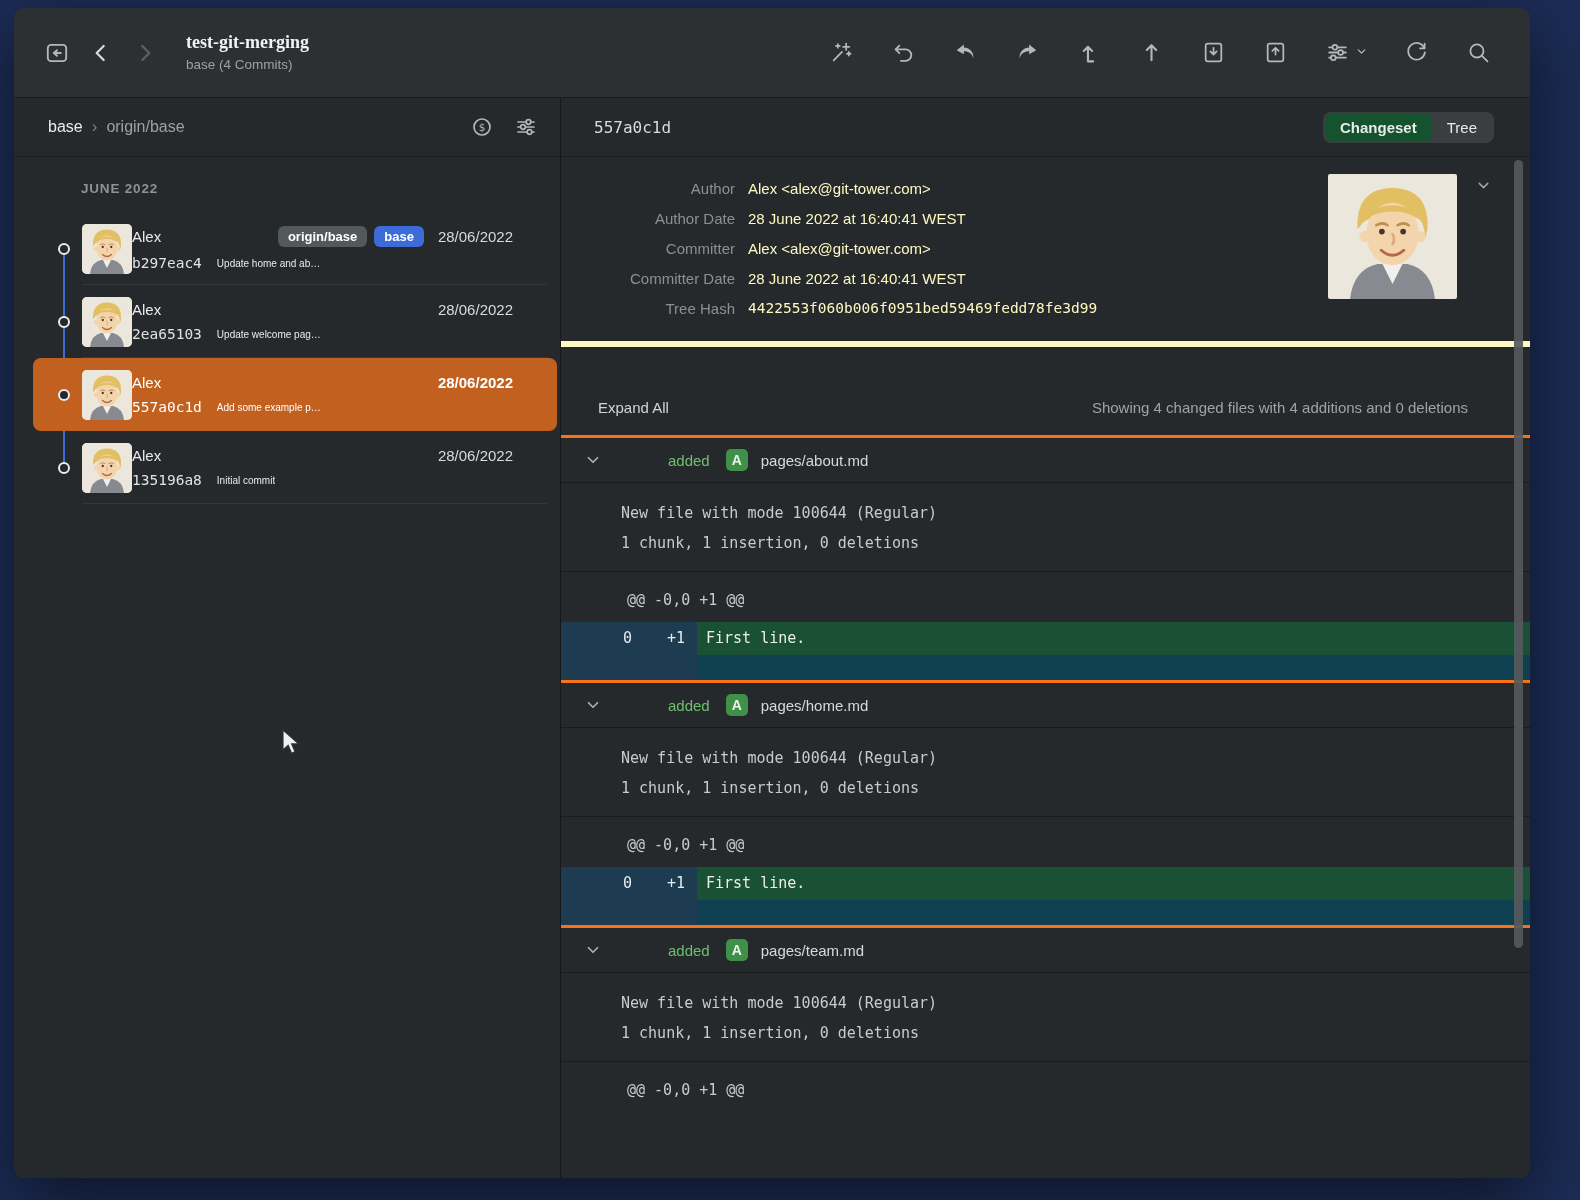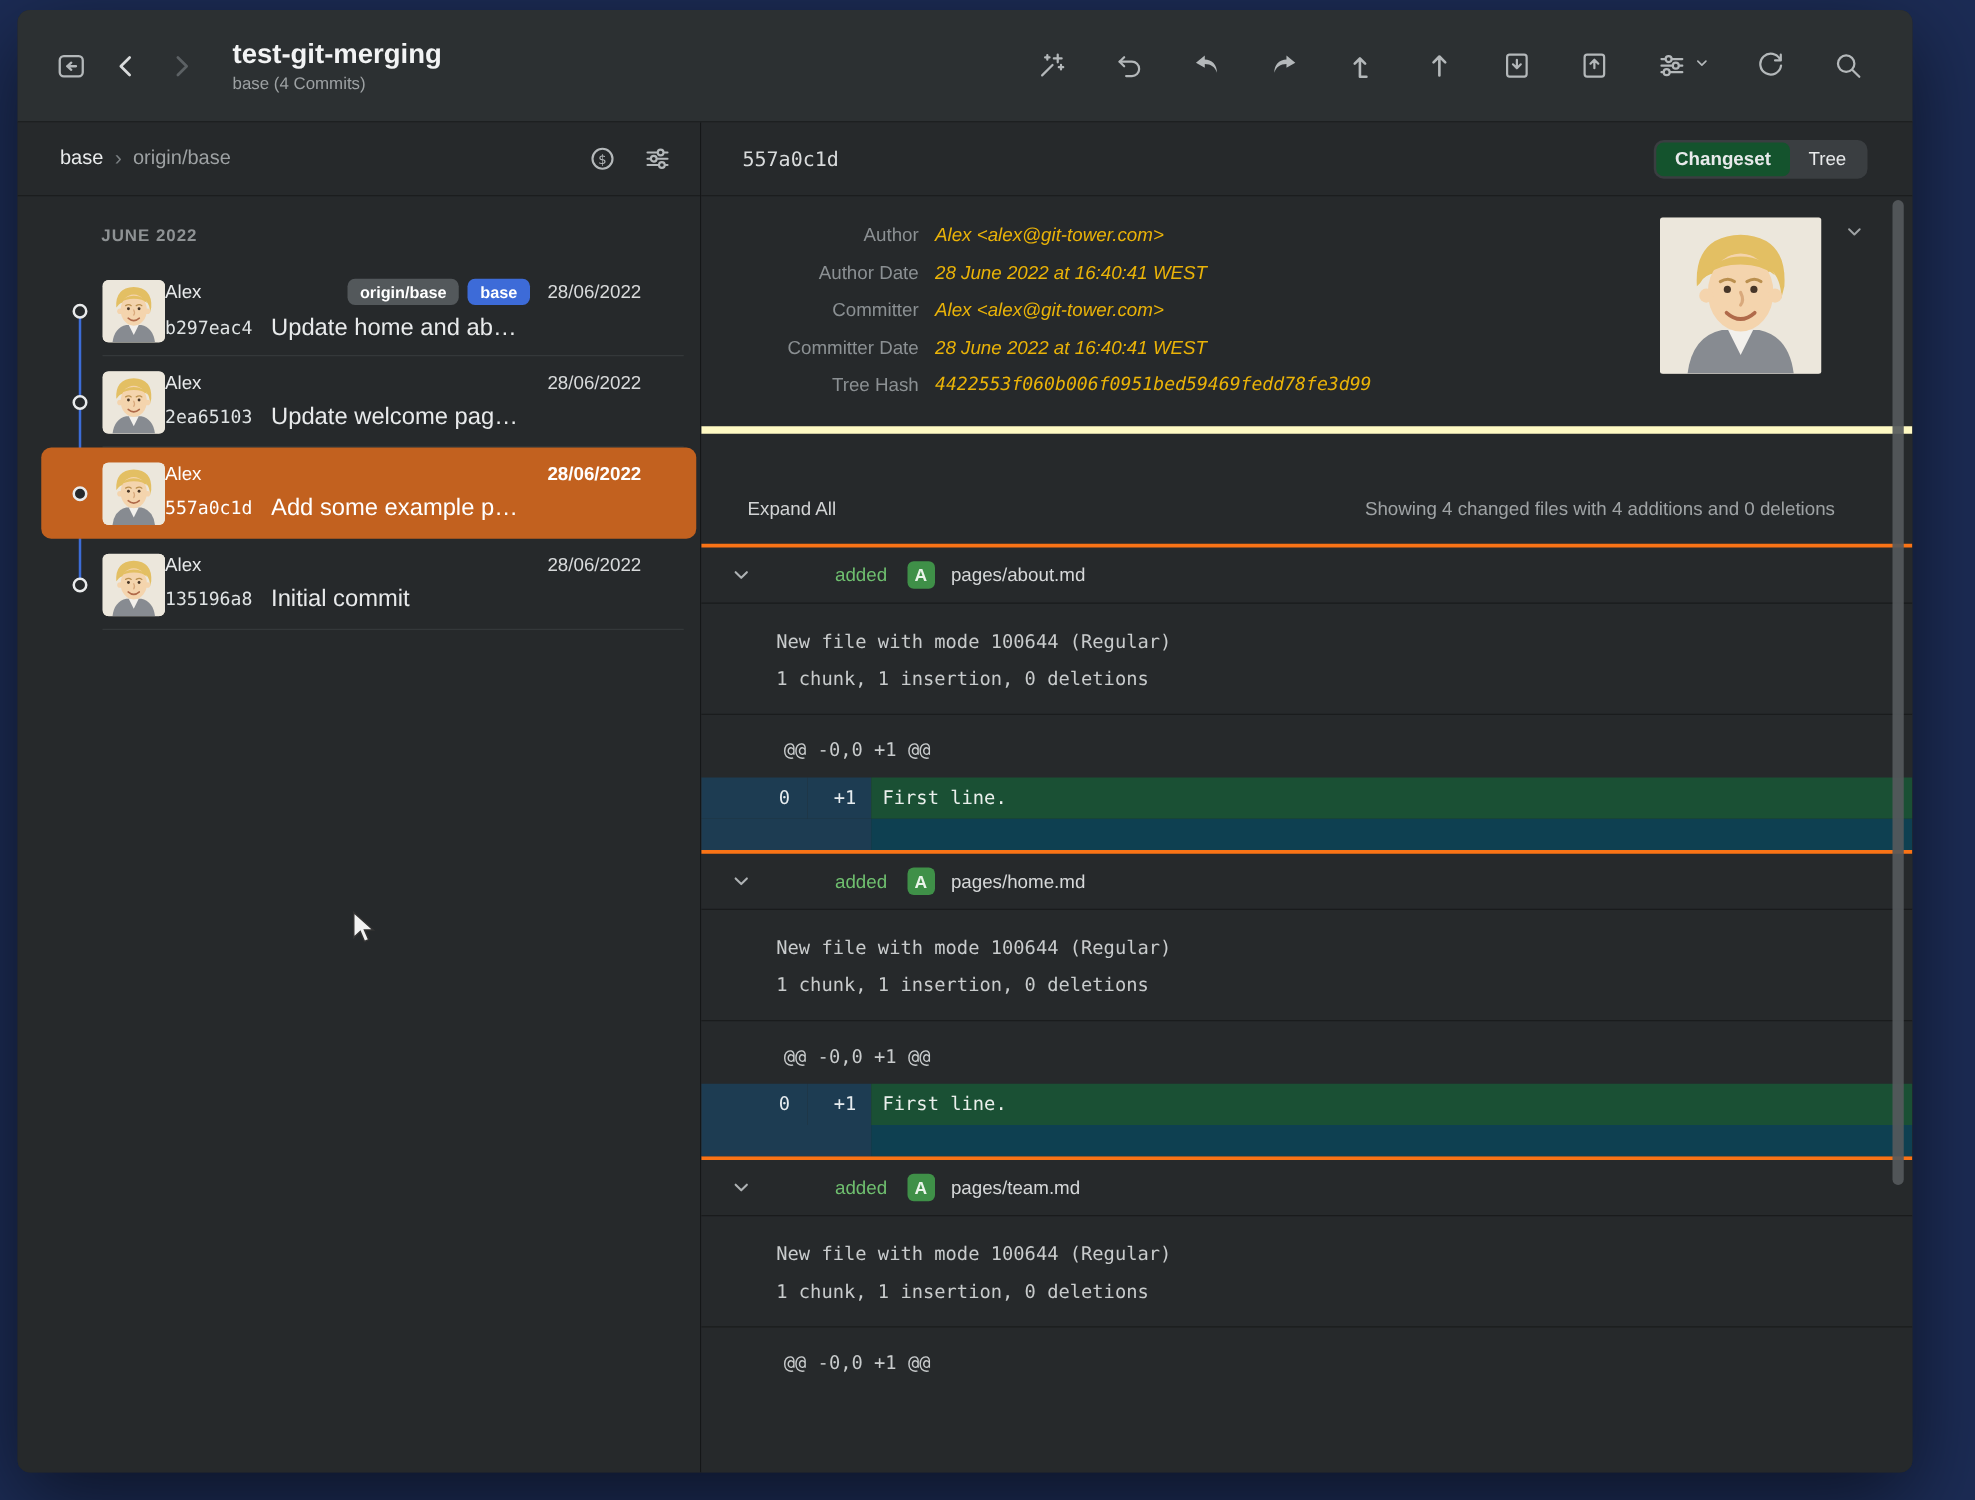--- a/index.html
+++ b/index.html
@@ -20,21 +20,21 @@
   }
 
   
   .titlebar{flex:0 0 89px;background:#2c3032;border-bottom:1px solid #191b1c;display:flex;align-items:center;}
   .nav{display:flex;align-items:center;gap:14px;padding-left:28px;}
   .tb-btn{width:30px;height:30px;color:#b4b8ba;display:flex;align-items:center;justify-content:center;}
   .tb-btn svg{width:26px;height:26px;display:block;}
   .tb-btn.bright{color:#d9dbdc;}
   .tb-btn.dim{color:#5c6164;}
   .title-block{margin-left:26px;line-height:1.25;}
-  .win-title{font-size:22px;font-weight:700;color:#f2f3f4;}
+  .win-title{font-size:18px;font-weight:700;color:#f2f3f4;font-family:Liberation Serif, serif;}
   .win-subtitle{font-size:13.5px;color:#9da1a3;margin-top:3px;}
   .toolbar{margin-left:auto;display:flex;align-items:center;gap:34px;padding-right:38px;color:#b4b8ba;}
   .tool{display:flex;align-items:center;justify-content:center;width:28px;height:28px;color:#b4b8ba;}
   .tool svg{width:25px;height:25px;display:block;}
   .tool-group{display:flex;align-items:center;gap:4px;}
   .tool-group .chev svg{width:13px;height:13px;}
   svg.stroked{fill:none;stroke:currentColor;stroke-width:1.7;stroke-linecap:round;stroke-linejoin:round;}
 
   
   .main{flex:1;display:flex;min-height:0;}
@@ -60,37 +60,37 @@
   .row-avatar{flex:0 0 50px;width:50px;height:50px;border-radius:5px;overflow:hidden;background:#ece7dc;}
   .row-avatar svg{width:50px;height:50px;display:block;}
   .commit-text{flex:1;min-width:0;padding-right:44px;}
   .line1{display:flex;align-items:center;}
   .author{font-size:15px;color:#e8eaeb;}
   .badges{margin-left:auto;display:flex;gap:7px;margin-right:14px;}
   .badge{font-size:13px;font-weight:600;color:#fff;padding:3px 10px;border-radius:6px;white-space:nowrap;}
   .cdate{font-size:15px;color:#d8dadb;white-space:nowrap;}
   .line2{display:flex;align-items:center;margin-top:8px;gap:15px;}
   .chash{font-family:"DejaVu Sans Mono",monospace;font-size:14.5px;color:#dfe3e4;}
-  .cmsg{font-size:19px;color:#e8eaeb;white-space:nowrap;overflow:hidden;}
+  .cmsg{font-size:10px;color:#e8eaeb;white-space:nowrap;overflow:hidden;}
   .selected .author,.selected .cdate,.selected .chash,.selected .cmsg{color:#ffffff;}
   .selected .cdate{font-weight:700;}
 
   
   .detail{flex:1;display:flex;flex-direction:column;min-width:0;background:#26292b;position:relative;}
   .detail-header{flex:0 0 58px;border-bottom:1px solid #1b1d1e;display:flex;align-items:center;padding:0 36px 0 33px;}
   .hash-title{font-family:"DejaVu Sans Mono",monospace;font-size:16px;color:#d9dbdc;}
   .segmented{margin-left:auto;background:#3a3e41;border-radius:8px;padding:2px;display:flex;}
   .segment{padding:5px 15px;font-size:15px;color:#e8eaeb;border-radius:6px;}
   .segment.active{background:#14532d;font-weight:700;}
 
   .detail-body{flex:1;overflow:hidden;position:relative;}
   .meta{position:relative;padding:16px 0 18px 0;border-bottom:6px solid #fef9c3;}
   .meta-row{display:flex;height:30px;align-items:center;font-size:15px;}
   .meta-label{flex:0 0 174px;width:174px;text-align:right;color:#8b9093;}
-  .meta-value{margin-left:13px;color:#eab308;white-space:nowrap;font-style:italic;}
+  .meta-value{margin-left:13px;color:#fef9c3;white-space:nowrap;}
   .meta-value.mono{font-family:"DejaVu Sans Mono",monospace;font-size:14.5px;}
   .avatar-big{position:absolute;top:17px;right:73px;width:129px;height:125px;border-radius:2px;overflow:hidden;background:#ece7dc;}
   .avatar-big svg{width:129px;height:125px;display:block;}
   .meta-chevron{position:absolute;top:20px;right:38px;color:#9ea2a4;}
   .meta-chevron svg{width:17px;height:17px;}
 
   .message-block{padding:26px 62px 19px 33px;}
   .message-title{font-size:16.5px;font-weight:700;color:#f0f1f2;}
   .message-meta{display:flex;align-items:center;margin-top:26px;font-size:15px;}
   .expand{color:#d2d4d5;margin-left:4px;}

